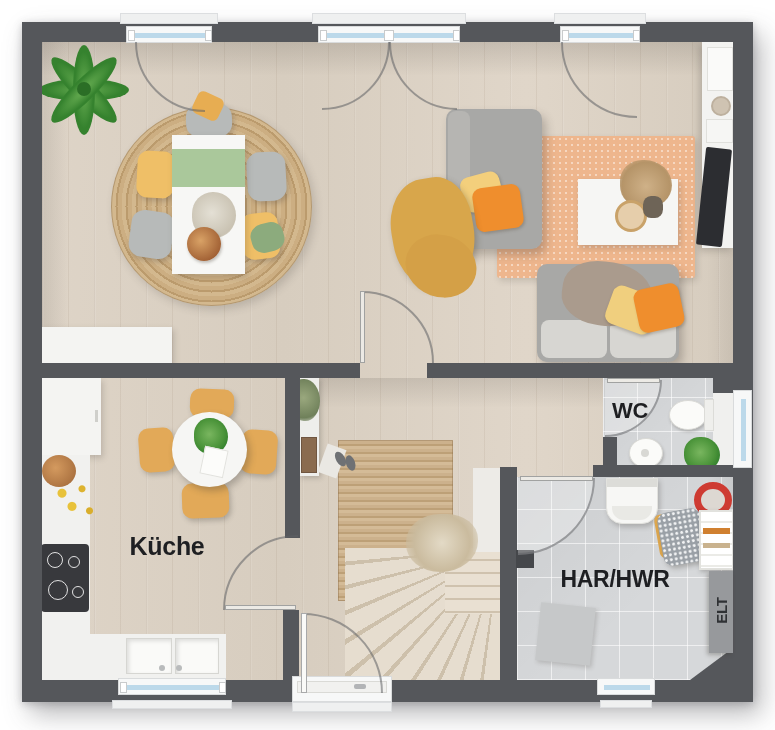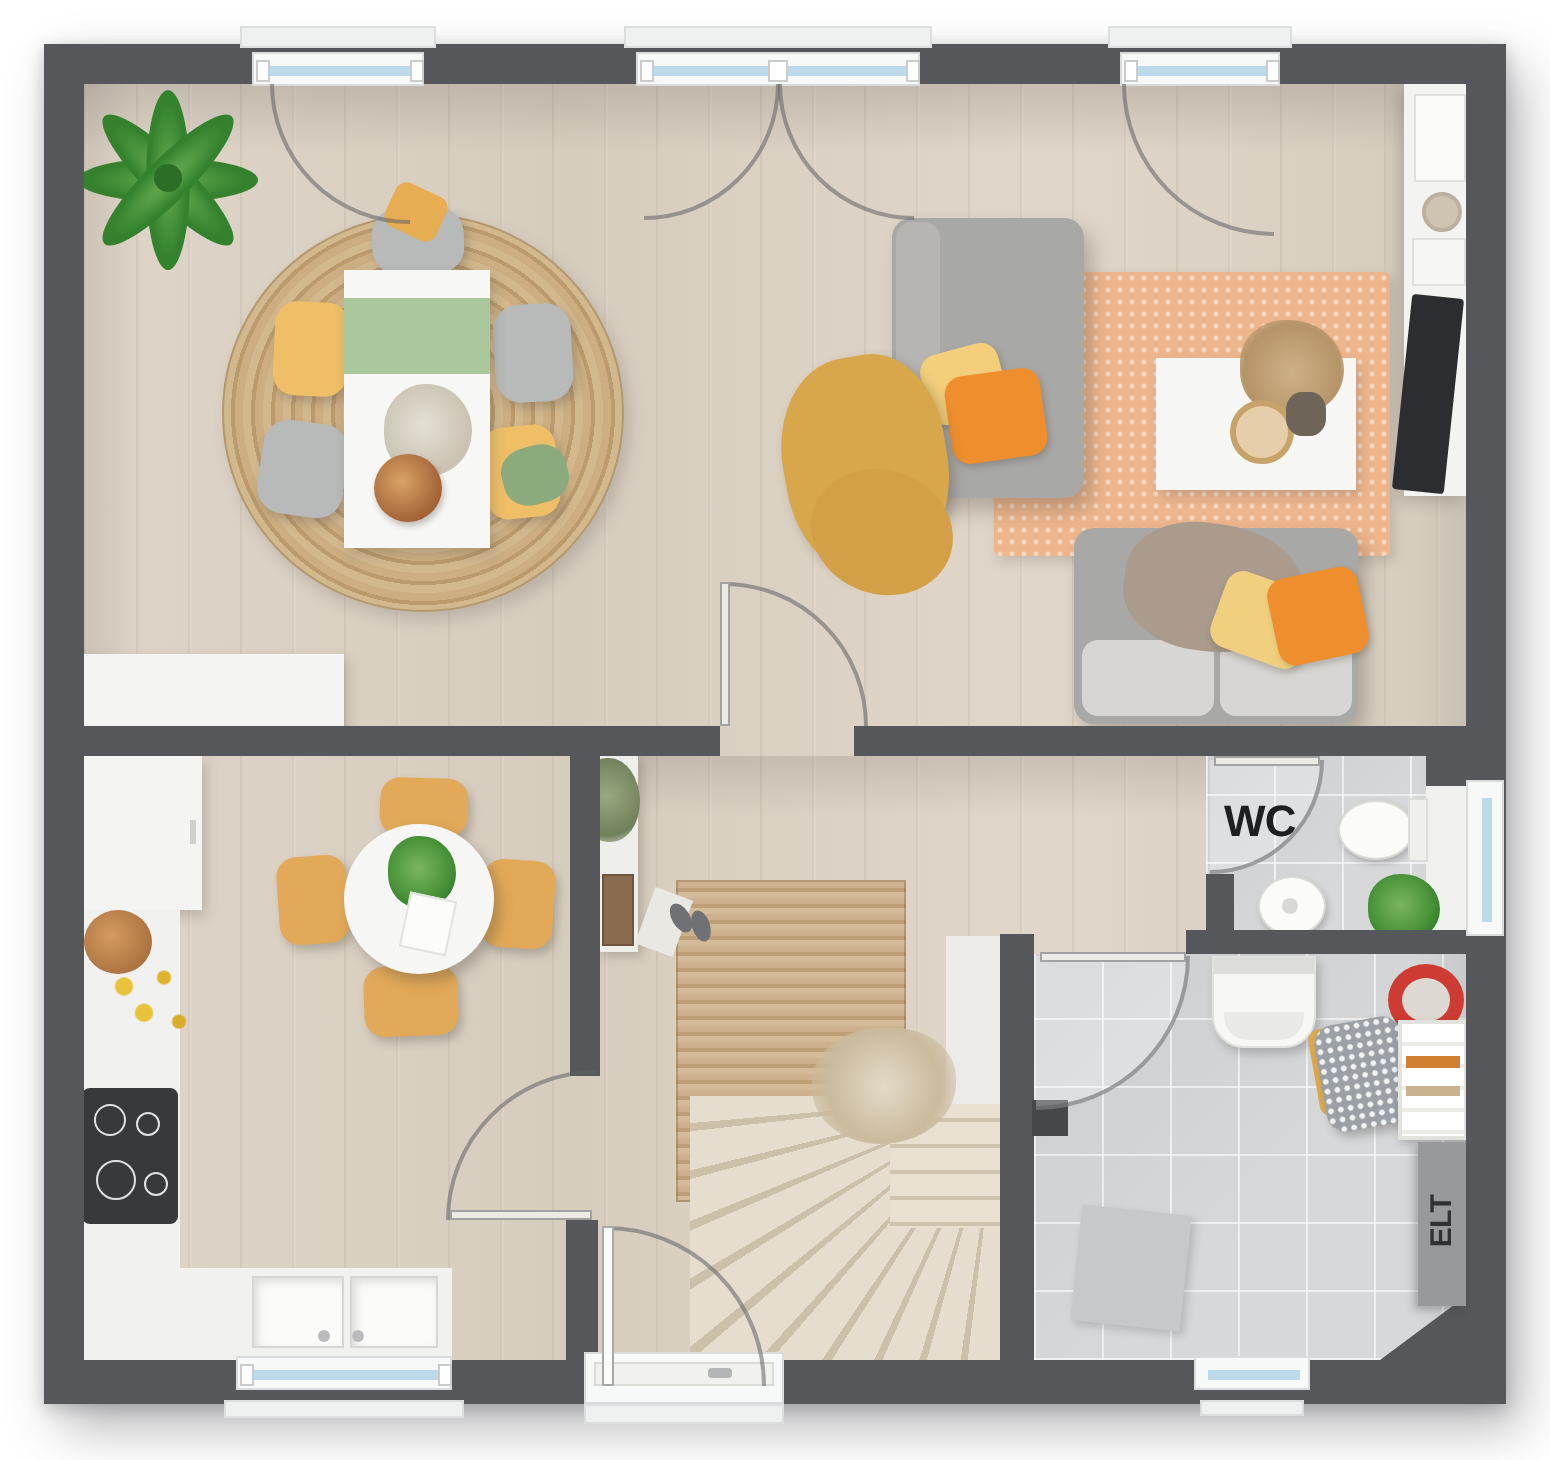--- a/index.html
+++ b/index.html
@@ -270,16 +270,18 @@
   </div>
   <div class="leafline" style="left:607px;top:378px;width:53px;height:5px;"></div>
 
   <div class="arcwrap" style="left:518px;top:478px;width:77px;height:77px;">
     <div class="arccirc arcfill" style="left:-77px;top:-77px;width:154px;height:154px;"></div>
   </div>
   <div class="leafline" style="left:520px;top:476px;width:73px;height:5px;"></div>
 
   <div class="abs" style="left:709px;top:571px;width:24px;height:82px;background:#97999c;box-shadow:-2px 2px 4px rgba(60,55,50,.3);"></div>
 
+  <div class="lbl" style="left:117px;top:532px;width:100px;font-size:25px;">Küche</div>
   <div class="lbl" style="left:600px;top:398px;width:60px;font-size:22px;">WC</div>
+  <div class="lbl" style="left:545px;top:566px;width:140px;font-size:23px;">HAR/HWR</div>
   <div class="lbl" style="left:701px;top:602px;width:40px;font-size:15px;color:#2f3134;transform:rotate(-90deg);">ELT</div>
 
 </div>
 
 </body></html>

